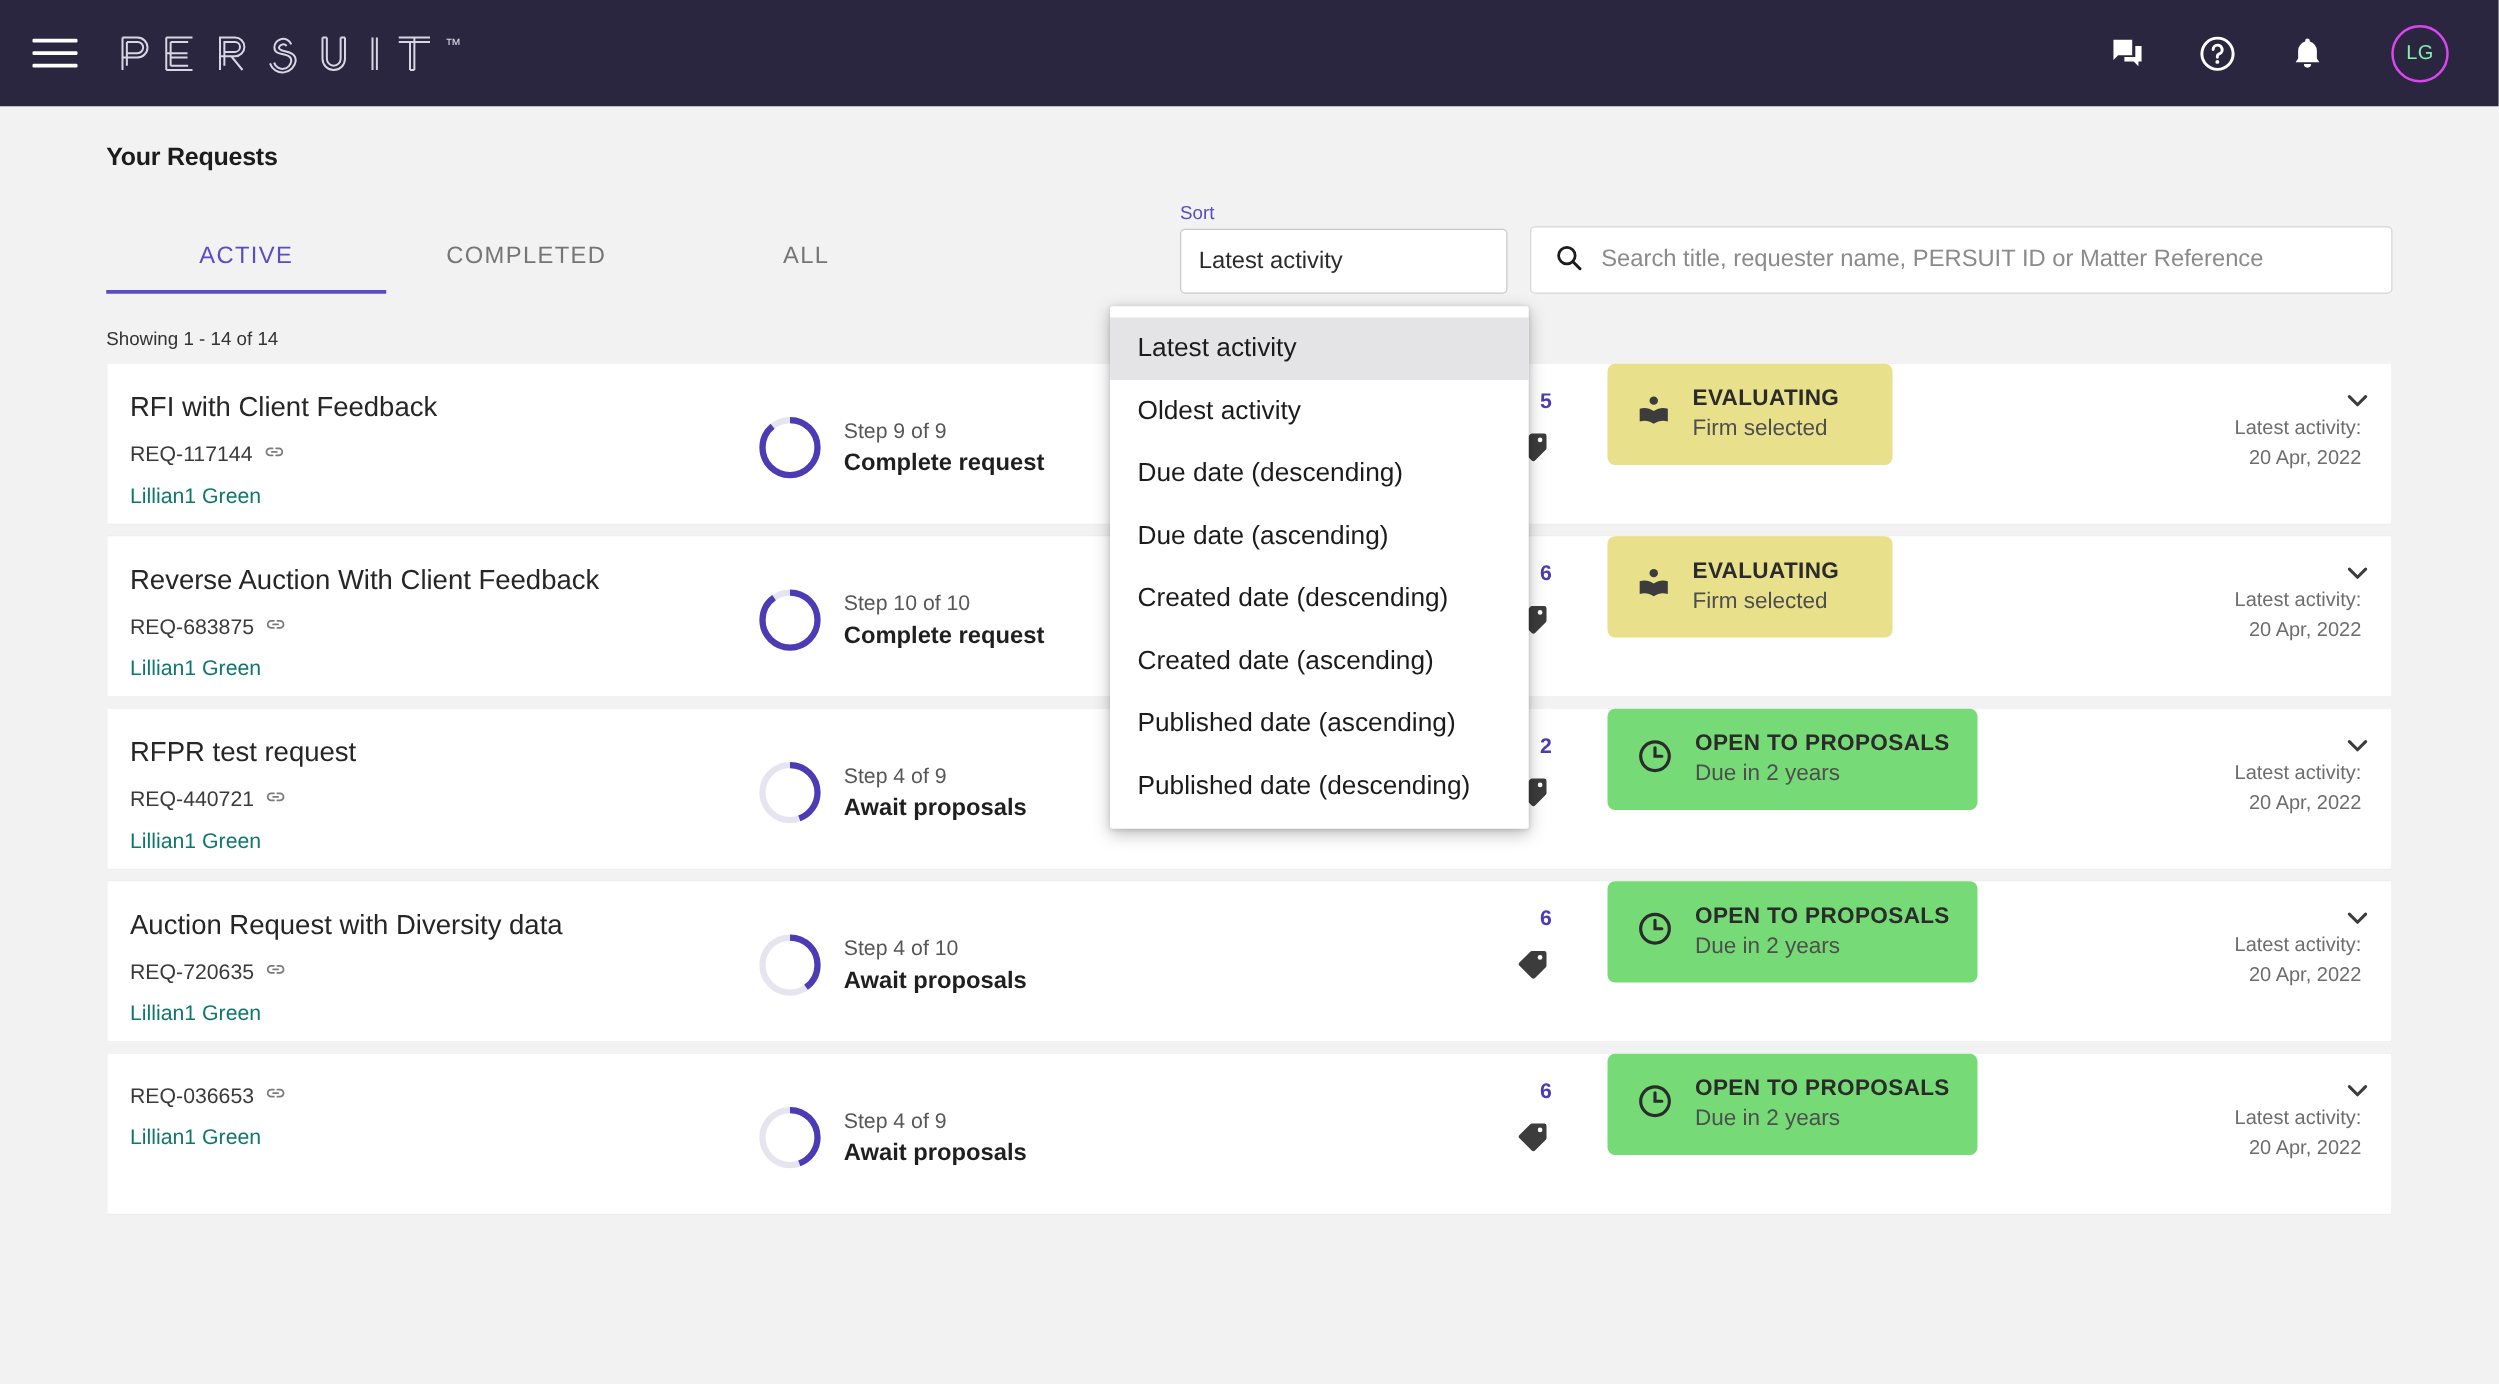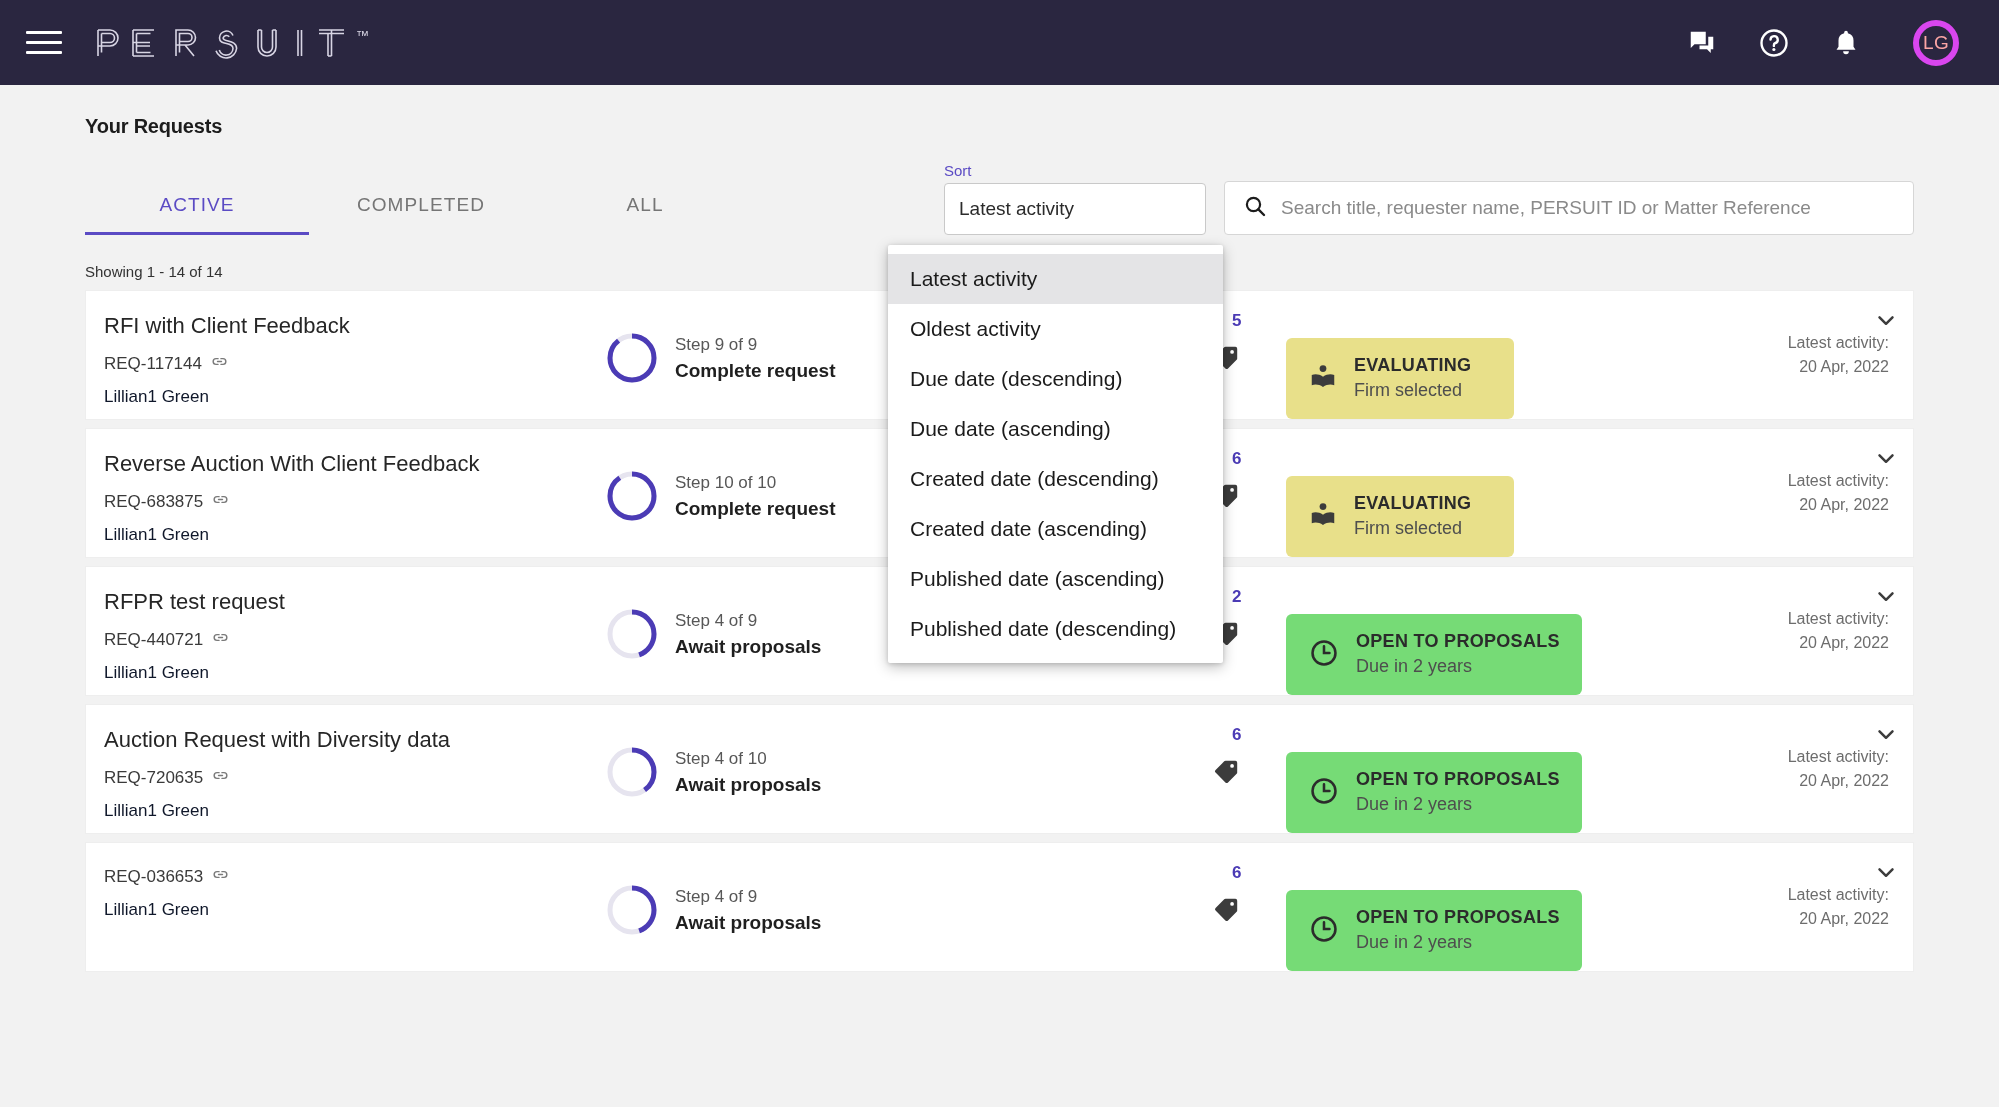--- a/index.html
+++ b/index.html
@@ -35,23 +35,23 @@
   .brand svg { display: block; }
   .brand .tm {
     color: #d8d5e4; font-size: 13px; margin-left: 6px; margin-top: 2px;
     letter-spacing: 0;
   }
   .topbar-spacer { flex: 1; }
   .top-icons { display: flex; align-items: center; gap: 42px; }
   .top-icon { cursor: pointer; display: flex; align-items: center; justify-content: center; }
   .avatar {
     width: 46px; height: 46px; border-radius: 50%;
-    border: 6px solid #d946ef;
+    border: 2px solid #d946ef;
     display: flex; align-items: center; justify-content: center;
-    color: #fca5a5; font-size: 19px; letter-spacing: .4px;
+    color: #86efac; font-size: 16px; letter-spacing: .4px;
     cursor: pointer; margin-left: 10px;
   }
 
   
   .page { padding: 0 85px; position: relative; }
   .page-title {
     font-size: 20px; font-weight: bold; color: #1c1c1c;
     padding-top: 30px; letter-spacing: -.2px;
   }
 
@@ -119,36 +119,36 @@
     display: flex; align-items: stretch;
     position: relative;
     border: 1px solid #eeeeee;
   }
   .c-left { width: 520px; padding: 22px 0 0 18px; }
   .c-title { font-size: 22px; color: #262626; margin-bottom: 13px; }
   .c-req {
     font-size: 17px; color: #3a3a3a; display: flex; align-items: center; gap: 8px;
     margin-bottom: 11px;
   }
-  .c-owner { font-size: 17px; color: #0f172a; }
+  .c-owner { font-size: 17px; color: #0f766e; }
 
   .c-step { width: 300px; display: flex; align-items: center; gap: 17px; padding-top: 6px;}
   .ring { width: 52px; height: 52px; position: relative; }
   .step-text-1 { font-size: 17px; color: #575757; margin-bottom: 5px; }
   .step-text-2 { font-size: 19px; color: #1f1f1f; font-weight: bold; }
 
   .c-dates { width: 260px; padding-top: 26px; }
 
   .c-tag { width: 120px; display: flex; align-items: center; justify-content: center; position: relative; padding-top: 6px;}
   .tag-count {
     position: absolute; top: 20px; left: 66px;
     font-size: 17px; color: #4b3bb5; font-weight: bold;
   }
 
-  .c-status { width: 300px; display: flex; align-items: flex-end; }
+  .c-status { width: 300px; display: flex; align-items: flex-start; }
   .badge {
     display: flex; align-items: center; gap: 16px;
     border-radius: 6px; padding: 16px 22px; min-width: 228px;
   }
   .badge-title { font-size: 18px; font-weight: bold; color: #2b2b2b; letter-spacing: .3px; line-height: 1.3;}
   .badge-sub { font-size: 18px; color: #4e4e4e; line-height: 1.4; }
 
   .c-activity {
     flex: 1; position: relative; padding-right: 24px;
     display: flex; flex-direction: column; justify-content: center; align-items: flex-end;

